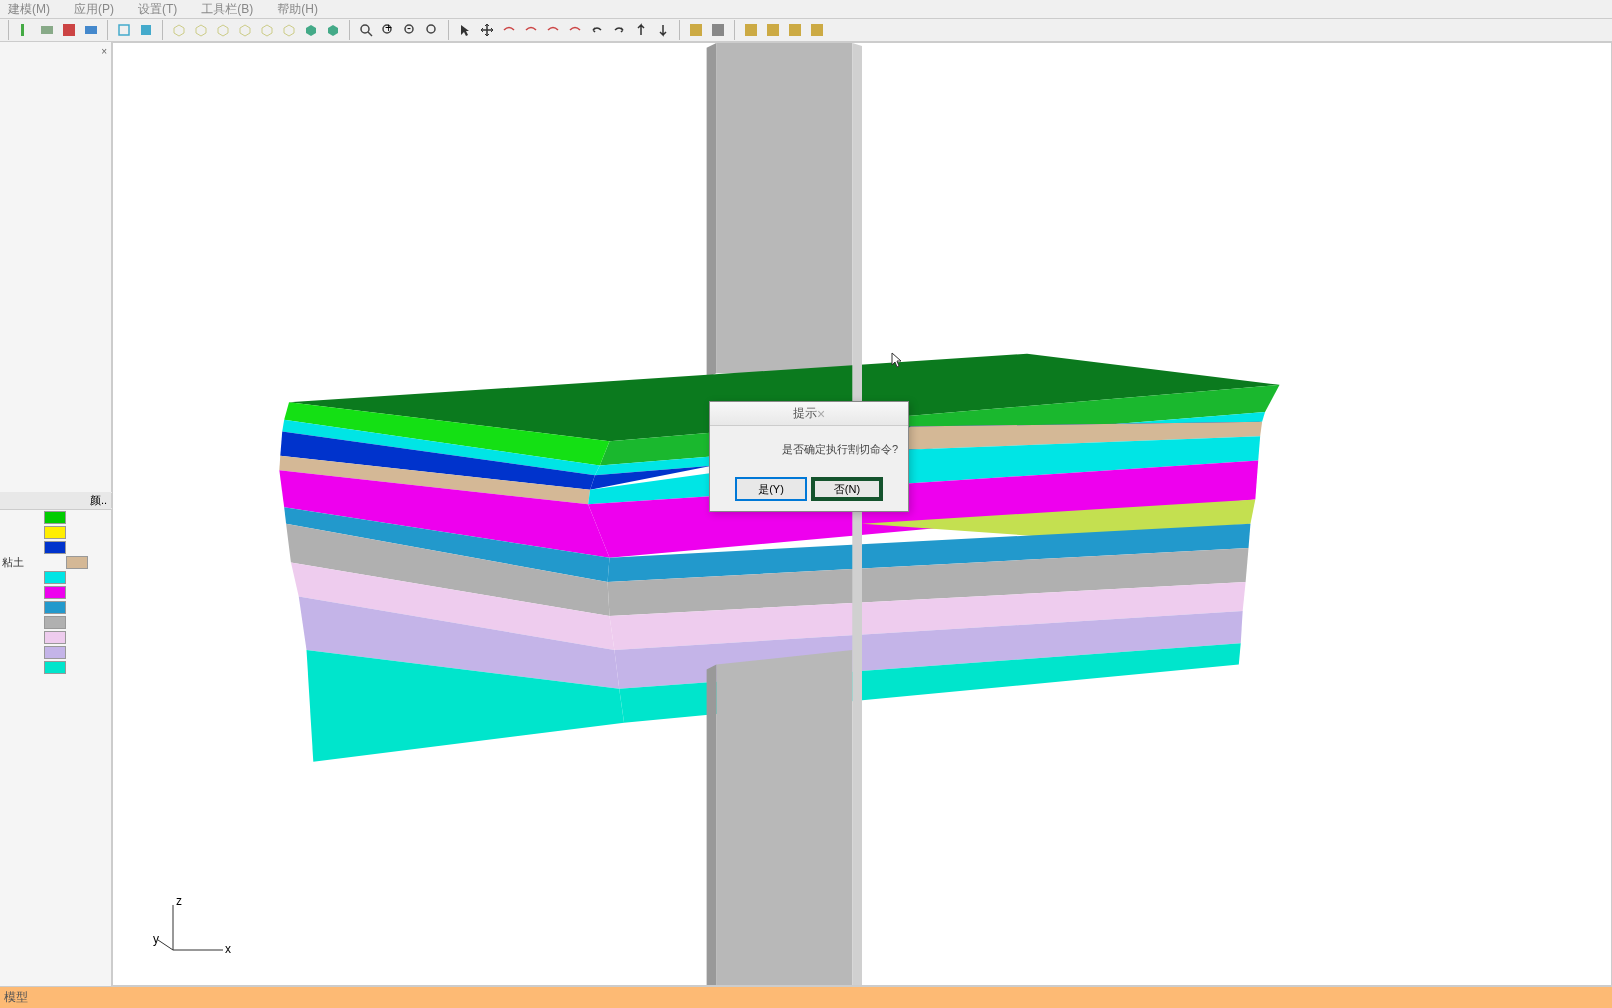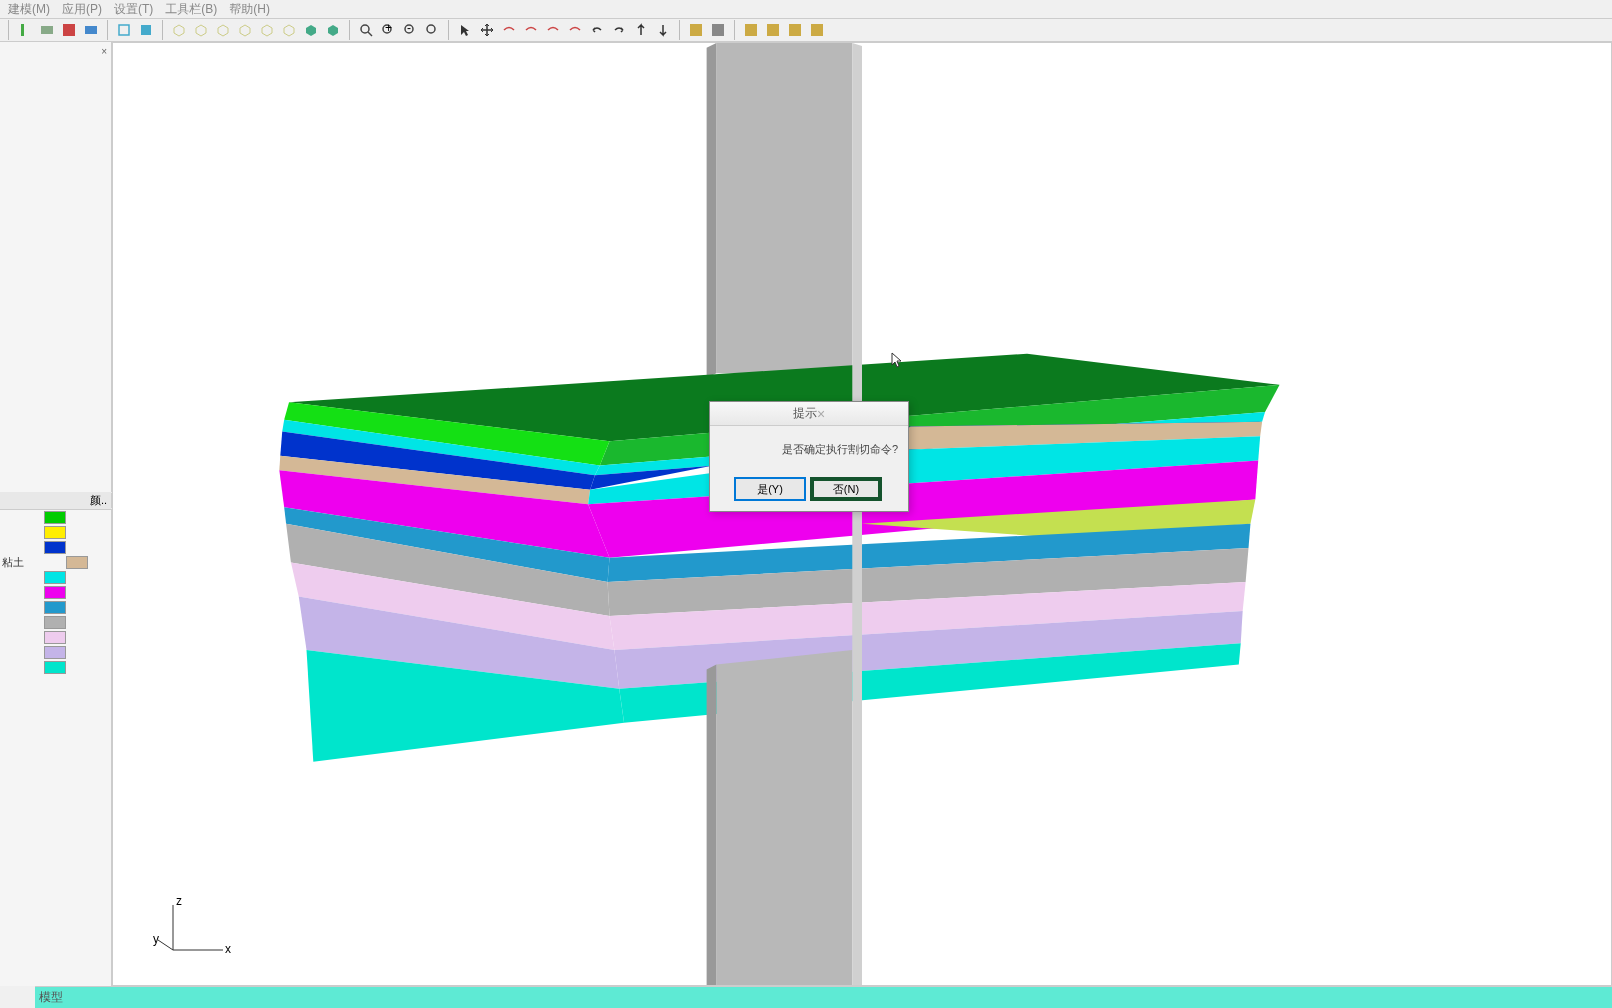--- a/index.html
+++ b/index.html
@@ -15,21 +15,21 @@
       background: #f0f0f0;
       overflow: hidden;
       position: relative;
     }
     .menubar {
       height: 18px;
       background: #f0f0f0;
       display: flex;
       align-items: center;
       padding-left: 8px;
-      gap: 12px;
+      gap: 24px;
       color: #888;
     }
     .menubar-item {
       cursor: pointer;
     }
     .toolbar {
       height: 24px;
       background: #f0f0f0;
       border-top: 1px solid #ccc;
       border-bottom: 1px solid #ccc;
@@ -152,45 +152,44 @@
       font-size: 14px;
     }
     .dialog-body {
       padding: 16px 10px 10px 10px;
       font-size: 11px;
       color: #444;
       text-align: right;
     }
     .dialog-buttons {
       display: flex;
+      justify-content: center;
       gap: 4px;
       padding: 10px;
-      margin-left: 14px;
     }
     .dlg-btn {
       width: 72px;
       height: 24px;
       border: 4px solid #14532d;
       background: #e8e8e8;
       cursor: pointer;
       font-size: 11px;
     }
     .dlg-btn.primary {
       border: 2px solid #0078d7;
     }
     .statusbar {
       height: 22px;
-      background: #5eead4;
+      background: #fdba74;
       border-top: 1px solid #ccc;
       display: flex;
       align-items: center;
       padding-left: 4px;
       font-size: 11px;
       color: #555;
-      margin-left: 35px;
     }
     .cursor-icon {
       position: absolute;
       left: 777px;
       top: 309px;
       pointer-events: none;
     }
   </style>
 </head>
 <body>

